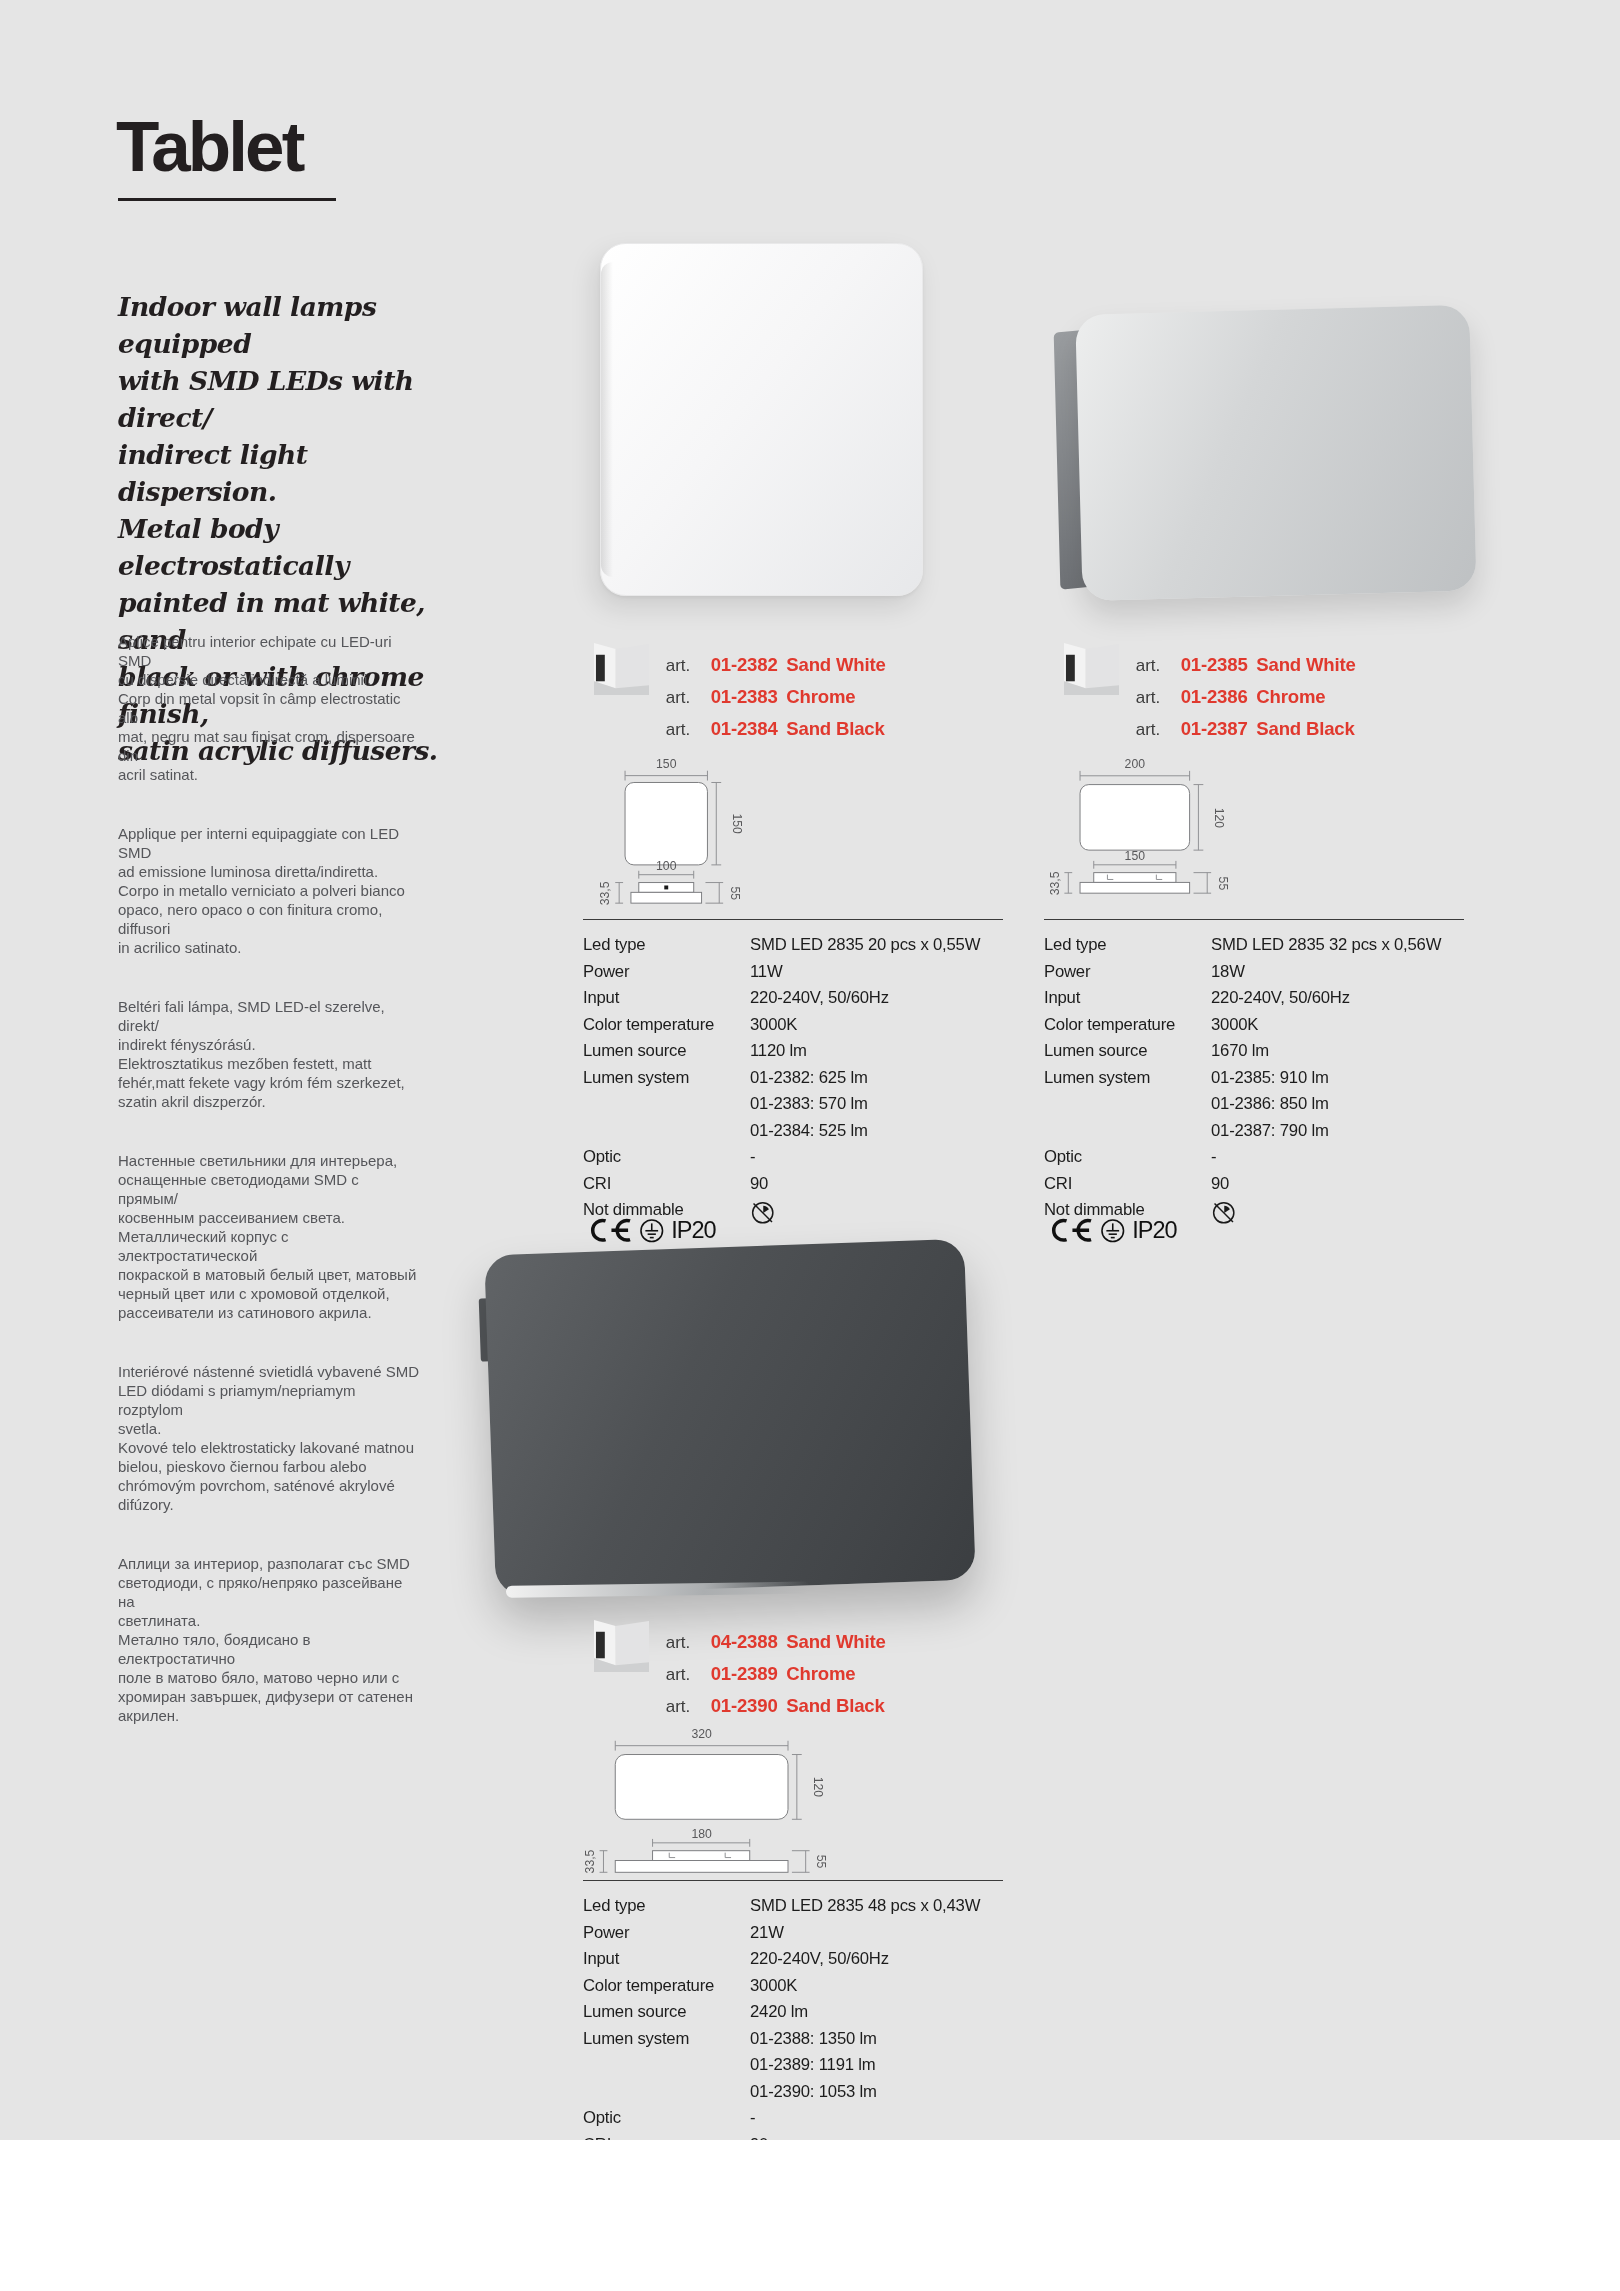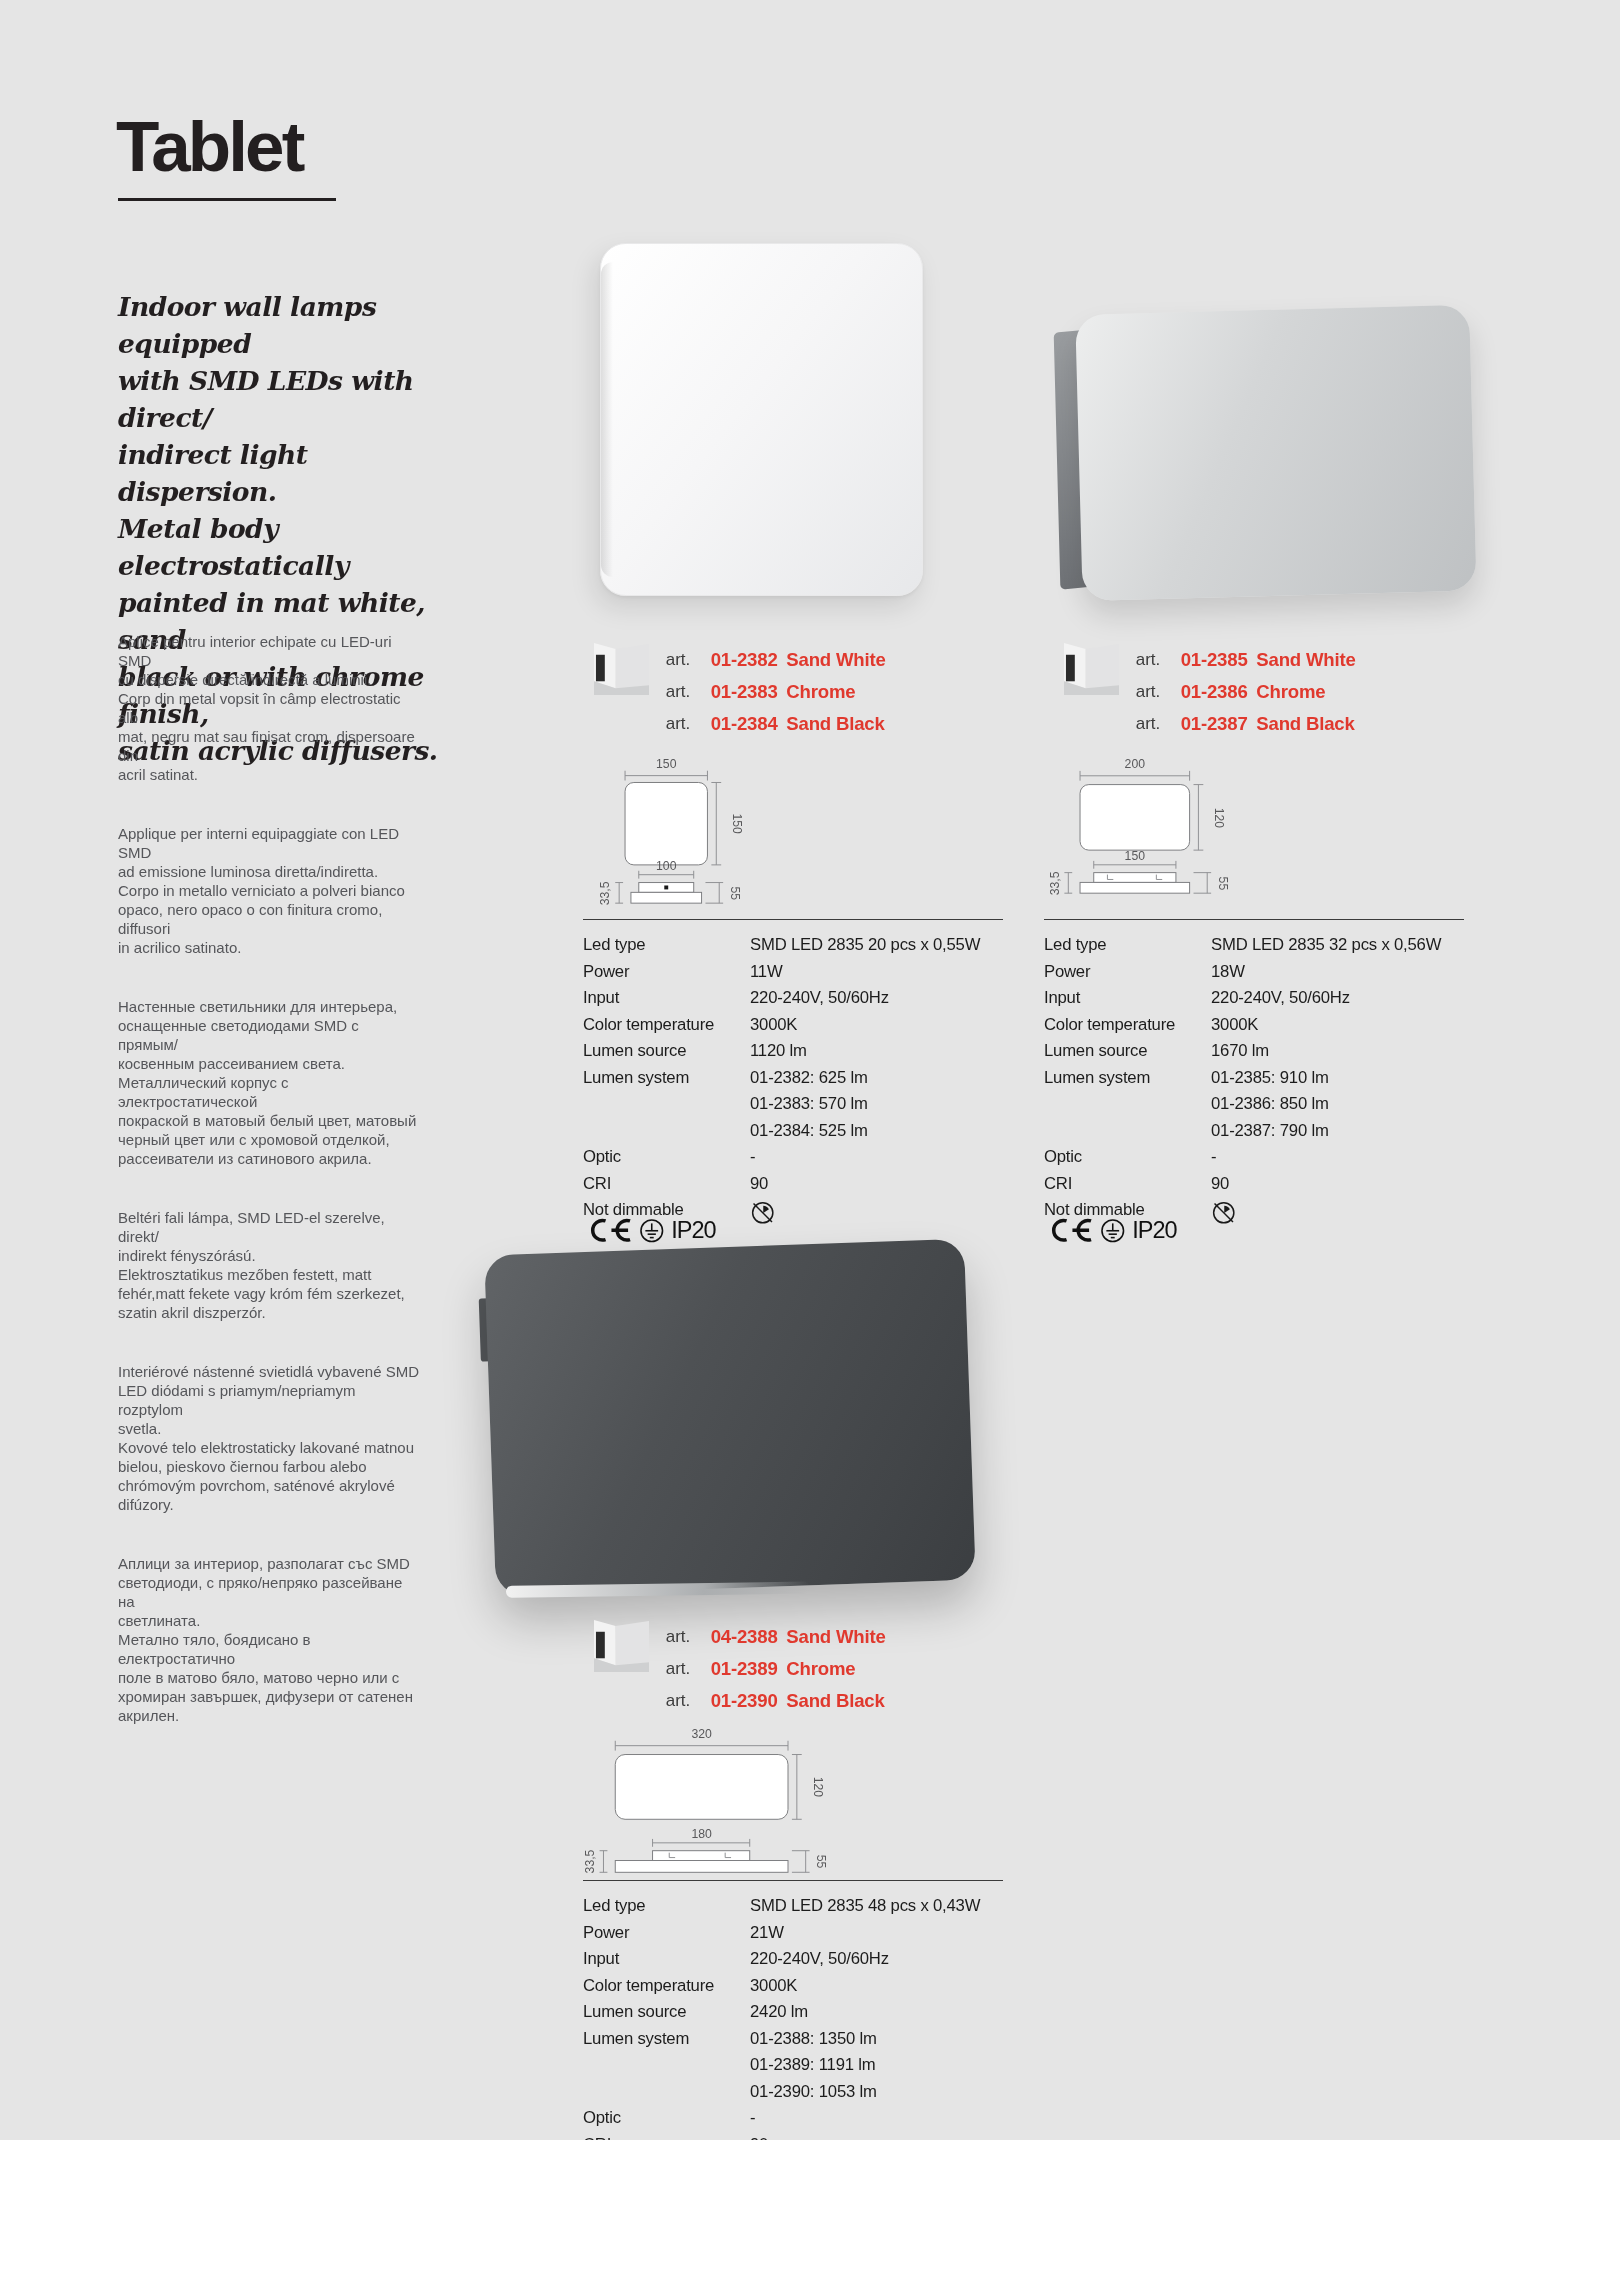--- a/index.html
+++ b/index.html
@@ -48,21 +48,21 @@
   .lamp3-base { position:absolute; left:9.8px; bottom:-4.9px; width:304px; height:11.8px; border-radius:5.9px;
     background:linear-gradient(90deg,#f2f2f2,#abaeb0 65%,rgba(171,174,176,0)); transform:rotate(1.2deg); }
   .lamp3-mount { position:absolute; left:-6.9px; top:43px; width:12.7px; height:63px; background:#54575a; border-radius:2.9px; }
 
   
   .artblock { display:flex; align-items:flex-start; }
   .art1 { left:593px; top:642px; }
   .art2 { left:1063px; top:642px; }
   .art3 { left:593px; top:1619px; }
   .artrows { margin-left:15.7px; padding-top:2px; }
-  .art-row { display:flex; align-items:center; height:32px; }
+  .art-row { display:flex; align-items:flex-end; height:32px; }
   .art-lbl { font-size:17px; color:#3c3c3c; width:45px; }
   .art-code { font-size:18.6px; font-weight:bold; color:#e0392e; margin-right:8.8px; letter-spacing:-0.2px; }
   .art-fin  { font-size:18.6px; font-weight:bold; color:#e0392e; letter-spacing:-0.2px; }
 
   
   .dim1 { left:576px; top:755px; }
   .dim2 { left:1037px; top:755px; }
   .dim3 { left:576px; top:1725px; }
   .dimsvg line, .dimsvg rect, .dimsvg path { stroke:#8f9093; fill:none; stroke-width:1; }
   .dimsvg .body { fill:#ffffff; stroke:#7c7d80; }
@@ -112,32 +112,32 @@
     <div class="desc">Aplice pentru interior echipate cu LED-uri SMD
 cu dispersie directă/indirectă a luminii.
 Corp din metal vopsit în câmp electrostatic alb
 mat, negru mat sau finisat crom, dispersoare din
 acril satinat.</div>
     <div class="desc">Applique per interni equipaggiate con LED SMD
 ad emissione luminosa diretta/indiretta.
 Corpo in metallo verniciato a polveri bianco
 opaco, nero opaco o con finitura cromo, diffusori
 in acrilico satinato.</div>
+    <div class="desc">Beltéri fali lámpa, SMD LED-el szerelve, direkt/
+indirekt fényszórású.
+Elektrosztatikus mezőben festett, matt
+fehér,matt fekete vagy króm fém szerkezet,
+szatin akril diszperzór.</div>
     <div class="desc">Настенные светильники для интерьера,
 оснащенные светодиодами SMD с прямым/
 косвенным рассеиванием света.
 Металлический корпус с электростатической
 покраской в матовый белый цвет, матовый
 черный цвет или с хромовой отделкой,
 рассеиватели из сатинового акрила.</div>
-    <div class="desc">Beltéri fali lámpa, SMD LED-el szerelve, direkt/
-indirekt fényszórású.
-Elektrosztatikus mezőben festett, matt
-fehér,matt fekete vagy króm fém szerkezet,
-szatin akril diszperzór.</div>
     <div class="desc">Interiérové nástenné svietidlá vybavené SMD
 LED diódami s priamym/nepriamym rozptylom
 svetla.
 Kovové telo elektrostaticky lakované matnou
 bielou, pieskovo čiernou farbou alebo
 chrómovým povrchom, saténové akrylové
 difúzory.</div>
     <div class="desc">Аплици за интериор, разполагат със SMD
 светодиоди, с пряко/непряко разсейване на
 светлината.

